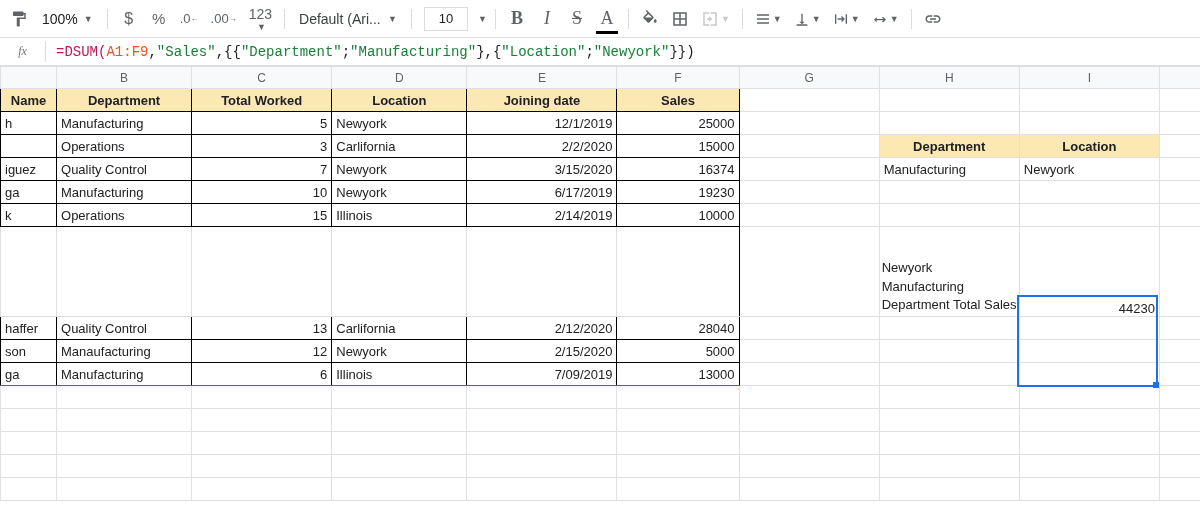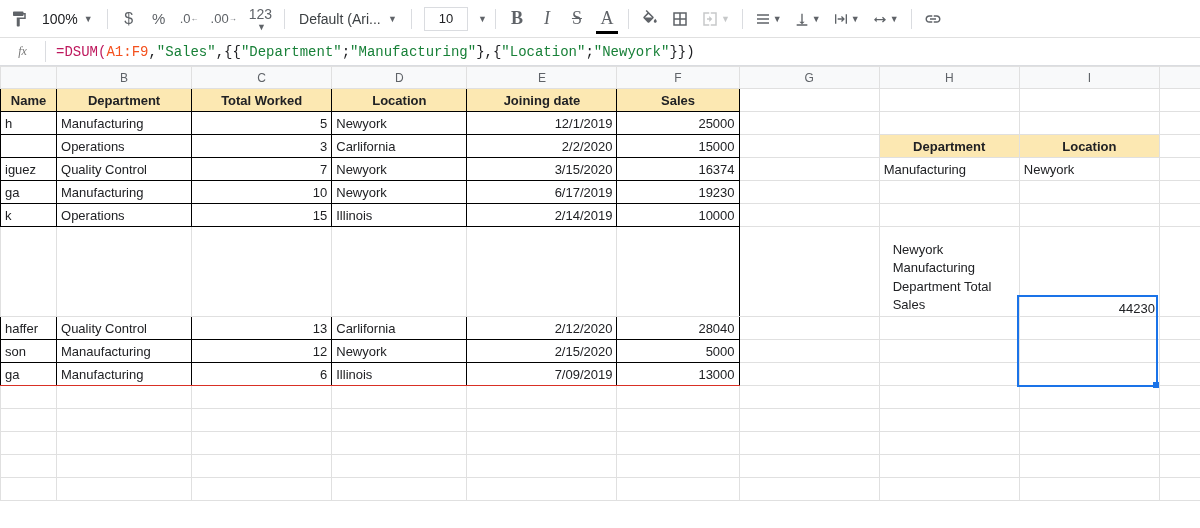--- a/index.html
+++ b/index.html
@@ -189,21 +189,21 @@
     background: #1a73e8;
   }
   .extra-border-right {
     border-right: 1px solid #000 !important;
   }
   .wrap-cell {
     white-space: normal !important;
     height: auto !important;
     vertical-align: bottom;
     line-height: 1.4;
-    padding: 2px 13px !important;
+    padding: 2px 2px !important;
   }
 </style>
 </head>
 <body>
 
 <div class="toolbar">
   <div class="tb-btn">
     <svg width="18" height="18" viewBox="0 0 24 24" fill="#5f6368">
         <path d="M18 4V3c0-.55-.45-1-1-1H5c-.55 0-1 .45-1 1v4c0 .55.45 1 1 1h12c.55 0 1-.45 1-1V6h1v4H9v11c0 .55.45 1 1 1h2c.55 0 1-.45 1-1v-9h8V4h-3z"></path>
       </svg>

